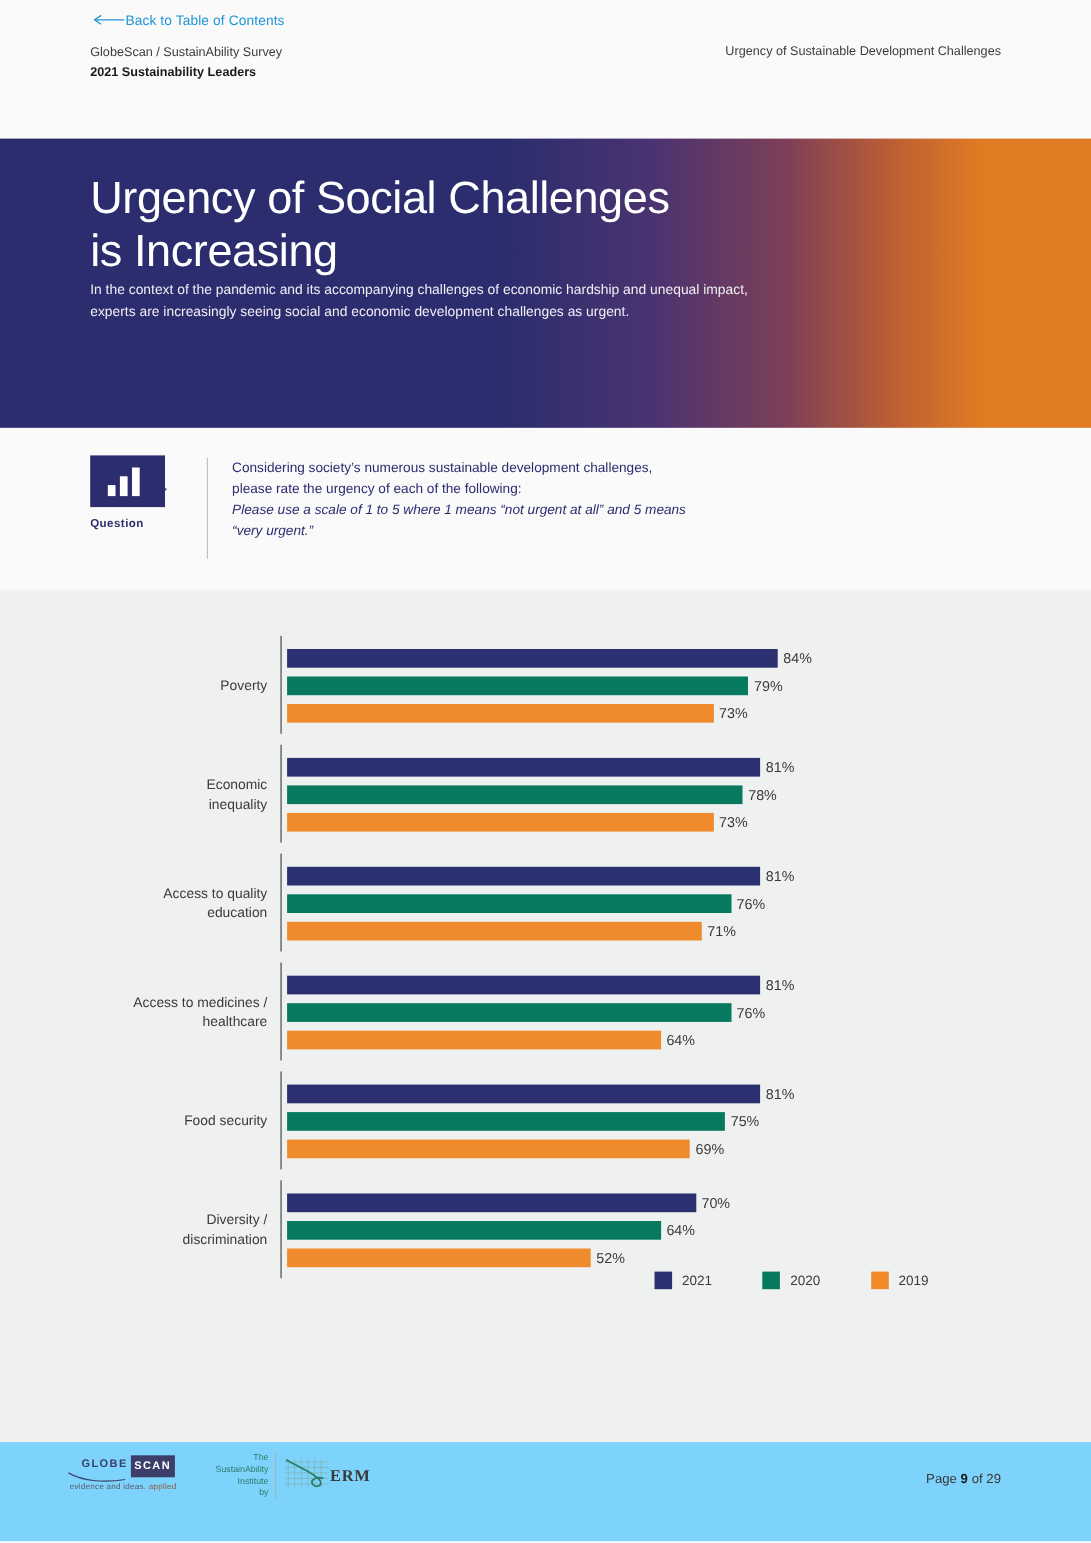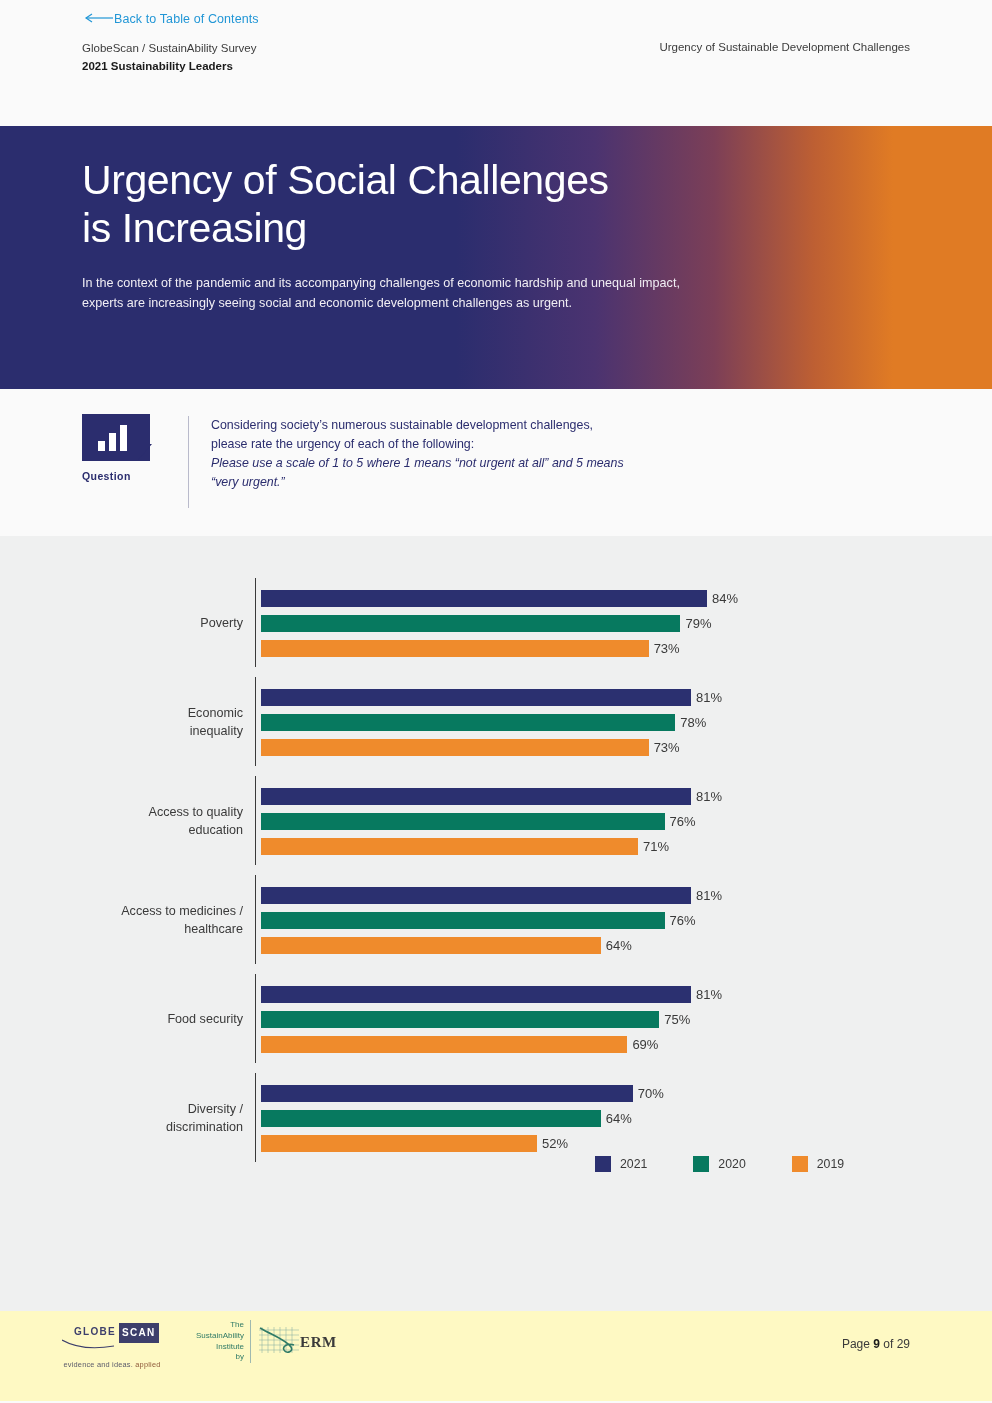--- a/index.html
+++ b/index.html
@@ -66,21 +66,20 @@
   .hero-title {
     font-size: 41px;
     font-weight: normal;
     color: #ffffff;
     line-height: 1.18;
     letter-spacing: -0.4px;
     margin: 0;
     max-width: 720px;
   }
   .hero-sub {
-    margin-top: 20px;
     font-size: 12.6px;
     line-height: 1.62;
     color: #f1eef4;
     max-width: 640px;
   }
 
   
   .question-block {
     position: relative;
     height: 147px;
@@ -215,21 +214,21 @@
   .legend-swatch { width: 16px; height: 16px; display:block; }
   .legend-swatch.s2021 { background: #2b3070; }
   .legend-swatch.s2020 { background: #07795f; }
   .legend-swatch.s2019 { background: #ef8b2c; }
   .legend-label { font-size: 12.3px; color: #3a3a3a; }
 
   
   .footer {
     position: relative;
     height: 90px;
-    background: #fef9c3;
+    background: #7dd3fc;
   }
   .logo-globescan {
     position: absolute;
     left: 62px;
     top: 12px;
     width: 100px;
   }
   .gs-row {
     position: relative;
     height: 22px;
@@ -253,21 +252,21 @@
     left: 57px;
     top: 0px;
     background: #3d3f6b;
     color: #ffffff;
     font-size: 10px;
     font-weight: bold;
     letter-spacing: 1.3px;
     padding: 4px 3px 5px 3px;
   }
   .gs-tagline {
-    margin-top: 15px;
+    margin-top: 2px;
     font-size: 7.4px;
     color: #5a5a6a;
     letter-spacing: .2px;
     text-align: center;
     width: 100px;
   }
   .gs-tagline .applied { color: #8e5a3a; }
 
   .logo-erm {
     position: absolute;

